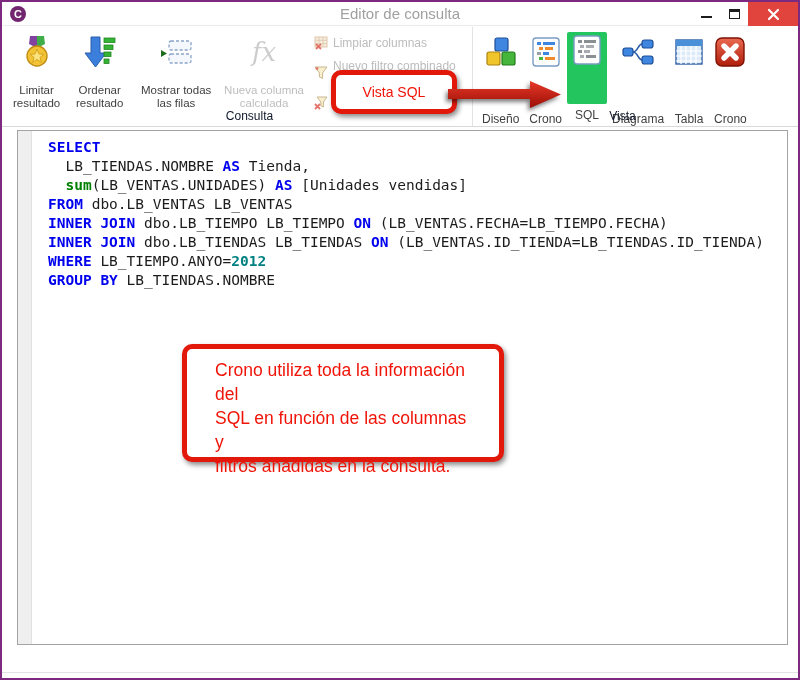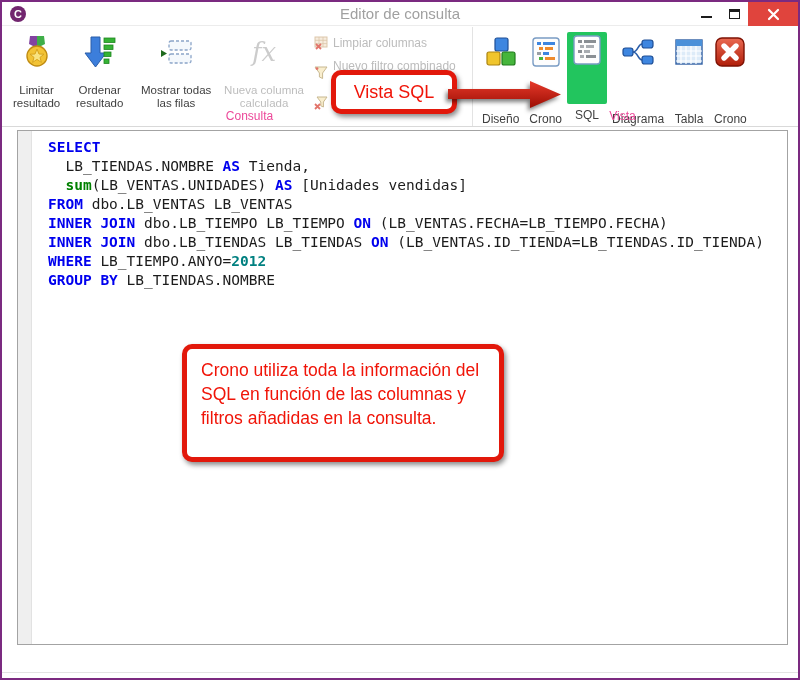--- a/index.html
+++ b/index.html
@@ -19,21 +19,21 @@
   .win-controls{position:absolute;right:0;top:0;height:24px;display:flex;align-items:stretch;}
   .wc{width:28px;display:flex;align-items:center;justify-content:center;cursor:default;}
   .glyph-min{width:11px;height:2px;background:#1c1c1c;margin-top:6px;}
   .glyph-max{width:11px;height:10px;border:1.5px solid #1c1c1c;border-top:3px solid #1c1c1c;}
   .wc.close{width:50px;background:#e0443d;}
   
   .ribbon{position:absolute;left:0;top:25px;right:0;height:100px;background:#fff;border-bottom:1px solid #d9d9d9;}
   .group{position:absolute;top:0;bottom:0;}
   .group-consulta{left:0;width:470px;}
   .group-vista{left:470px;width:275px;border-left:1px solid #e3e3e3;}
-  .group-label{position:absolute;left:0;right:8px;bottom:3px;text-align:center;font-size:12px;color:#ec4899;margin-left:33px;}
+  .group-label{position:absolute;left:0;right:8px;bottom:3px;text-align:center;font-size:12px;color:#0f172a;margin-left:33px;}
   .items{position:absolute;left:4px;top:5px;display:flex;align-items:flex-start;}
   .bigbtn{display:flex;flex-direction:column;align-items:center;padding:2px 1px;border-radius:2px;}
   .bigbtn .bicon{height:36px;display:flex;align-items:center;justify-content:center;}
   .bigbtn .blabel{font-size:11.5px;line-height:13px;color:#3f3f3f;text-align:center;margin-top:14px;}
   .bigbtn.disabled .blabel{color:#bdbdbd;}
   .bigbtn.disabled .bicon{opacity:.45;}
   .bigbtn.selected{background:#22c55e;}
   .w64{width:64px}.w68{width:68px}.w92{width:92px}
   .vbtn{padding:3px 5px 2px 5px;gap:30px;}
   .vbtn .bicon{height:34px;}
@@ -48,22 +48,22 @@
   .code{position:absolute;left:15px;top:0;right:0;bottom:0;margin:0;padding:7px 4px 4px 15px;
         font-family:"DejaVu Sans Mono","Liberation Mono",monospace;font-size:14.5px;line-height:19px;
         white-space:pre;overflow:hidden;color:#1c1c1c;}
   .tok-kw{color:#0000ee;font-weight:bold;}
   .tok-fn{color:#008000;font-weight:bold;}
   .tok-num{color:#008080;font-weight:bold;}
   
   .callout{position:absolute;background:#fff;border:5px solid #e2180b;border-radius:10px;
            box-shadow:2px 3px 5px rgba(0,0,0,.45);color:#f01408;}
   .callout-sql{left:329px;top:68px;width:126px;height:44px;display:flex;align-items:center;justify-content:center;
-               font-size:18px;}
-  .callout-note{left:180px;top:342px;width:322px;height:118px;padding:9px 14px;font-size:17.5px;line-height:24px;}
+               font-size:14px;}
+  .callout-note{left:180px;top:342px;width:322px;height:118px;padding:9px 28px;font-size:17.5px;line-height:24px;}
   .arrow-svg{position:absolute;left:444px;top:76px;filter:drop-shadow(-2px 3px 2px rgba(0,0,0,.5));}
   .footer-line{position:absolute;left:0;right:0;top:670px;height:1px;background:#e3e3e3;}
 </style>
 </head>
 <body>
 
 <div class="window">
 
   <div class="titlebar">
     <span class="logo">

